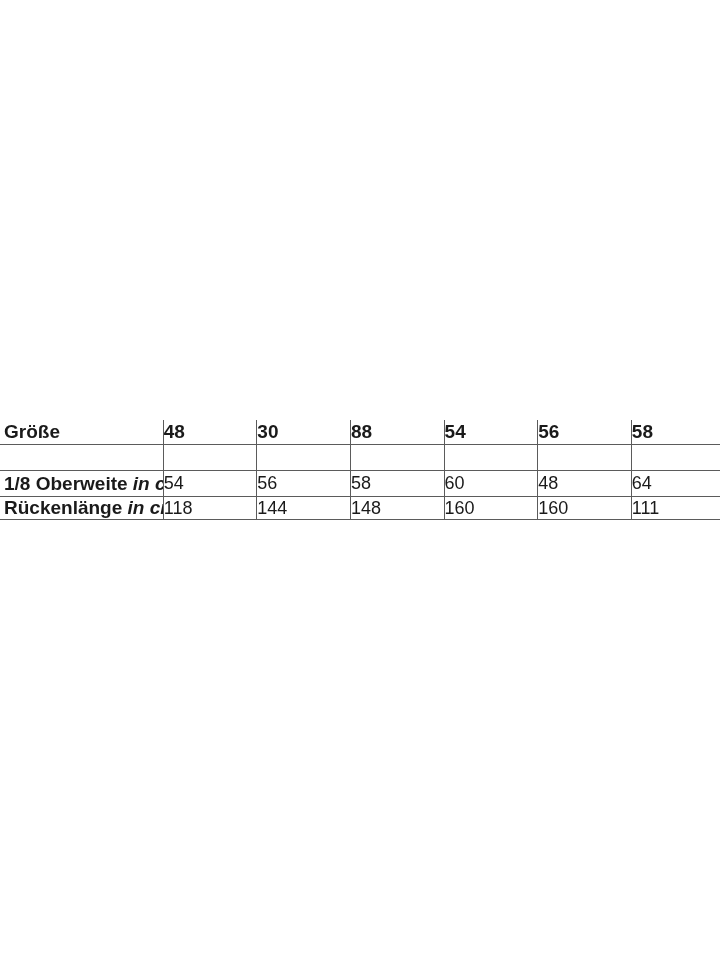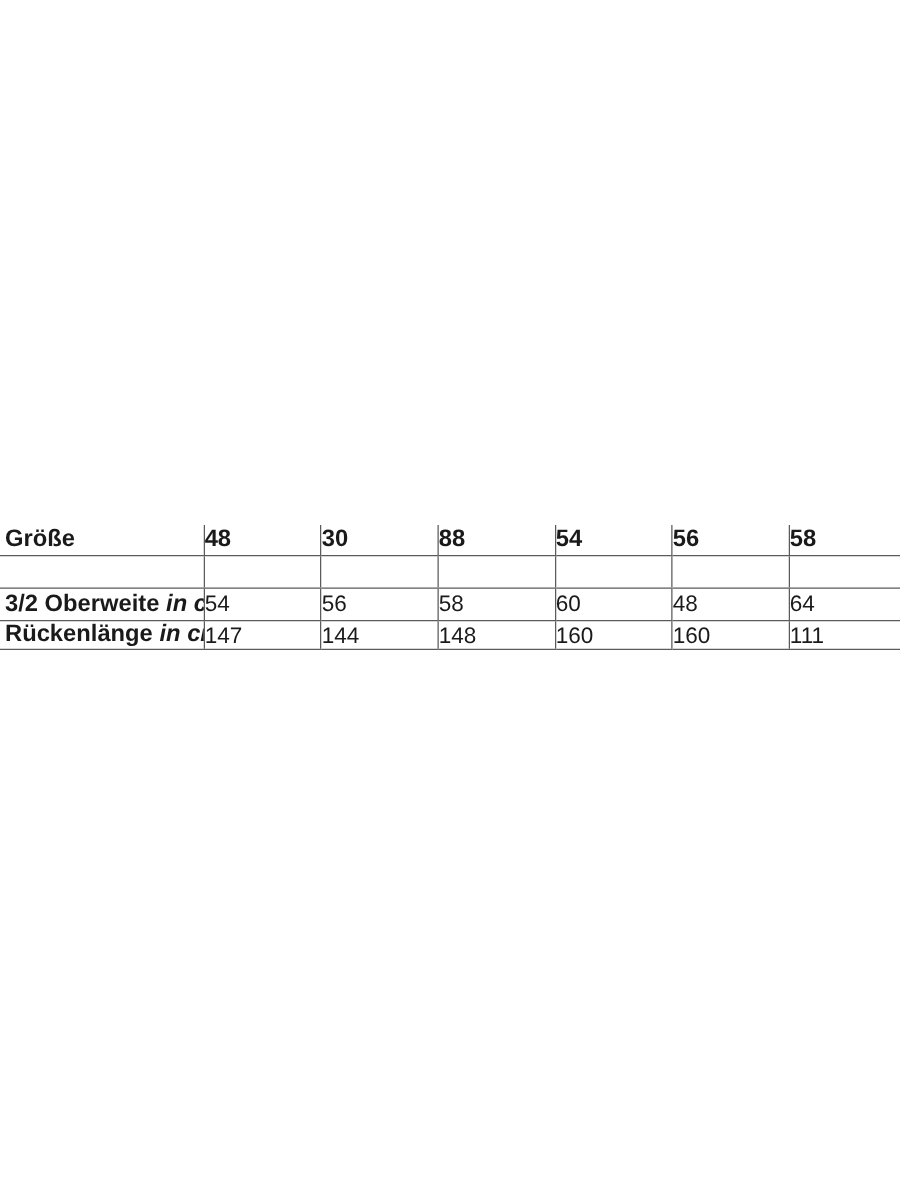--- a/index.html
+++ b/index.html
@@ -91,36 +91,36 @@
         <td class="label-cell"></td>
         <td class="num"></td>
         <td class="num"></td>
         <td class="num"></td>
         <td class="num"></td>
         <td class="num"></td>
         <td class="num"></td>
       </tr>
       <tr class="data-row-1">
         <td class="label-cell">
-          <span>3/2 Oberweite</span>
+          <span>1/8 Oberweite</span>
           <span class="unit">in cm</span>
         </td>
         <td class="num">54</td>
         <td class="num">56</td>
         <td class="num">58</td>
         <td class="num">60</td>
         <td class="num">48</td>
         <td class="num">64</td>
       </tr>
       <tr class="data-row-2">
         <td class="label-cell">
           <span>Rückenlänge</span>
           <span class="unit">in cm</span>
         </td>
-        <td class="num">147</td>
+        <td class="num">118</td>
         <td class="num">144</td>
         <td class="num">148</td>
         <td class="num">160</td>
         <td class="num">160</td>
         <td class="num">111</td>
       </tr>
     </tbody>
   </table>
 </div>
 

